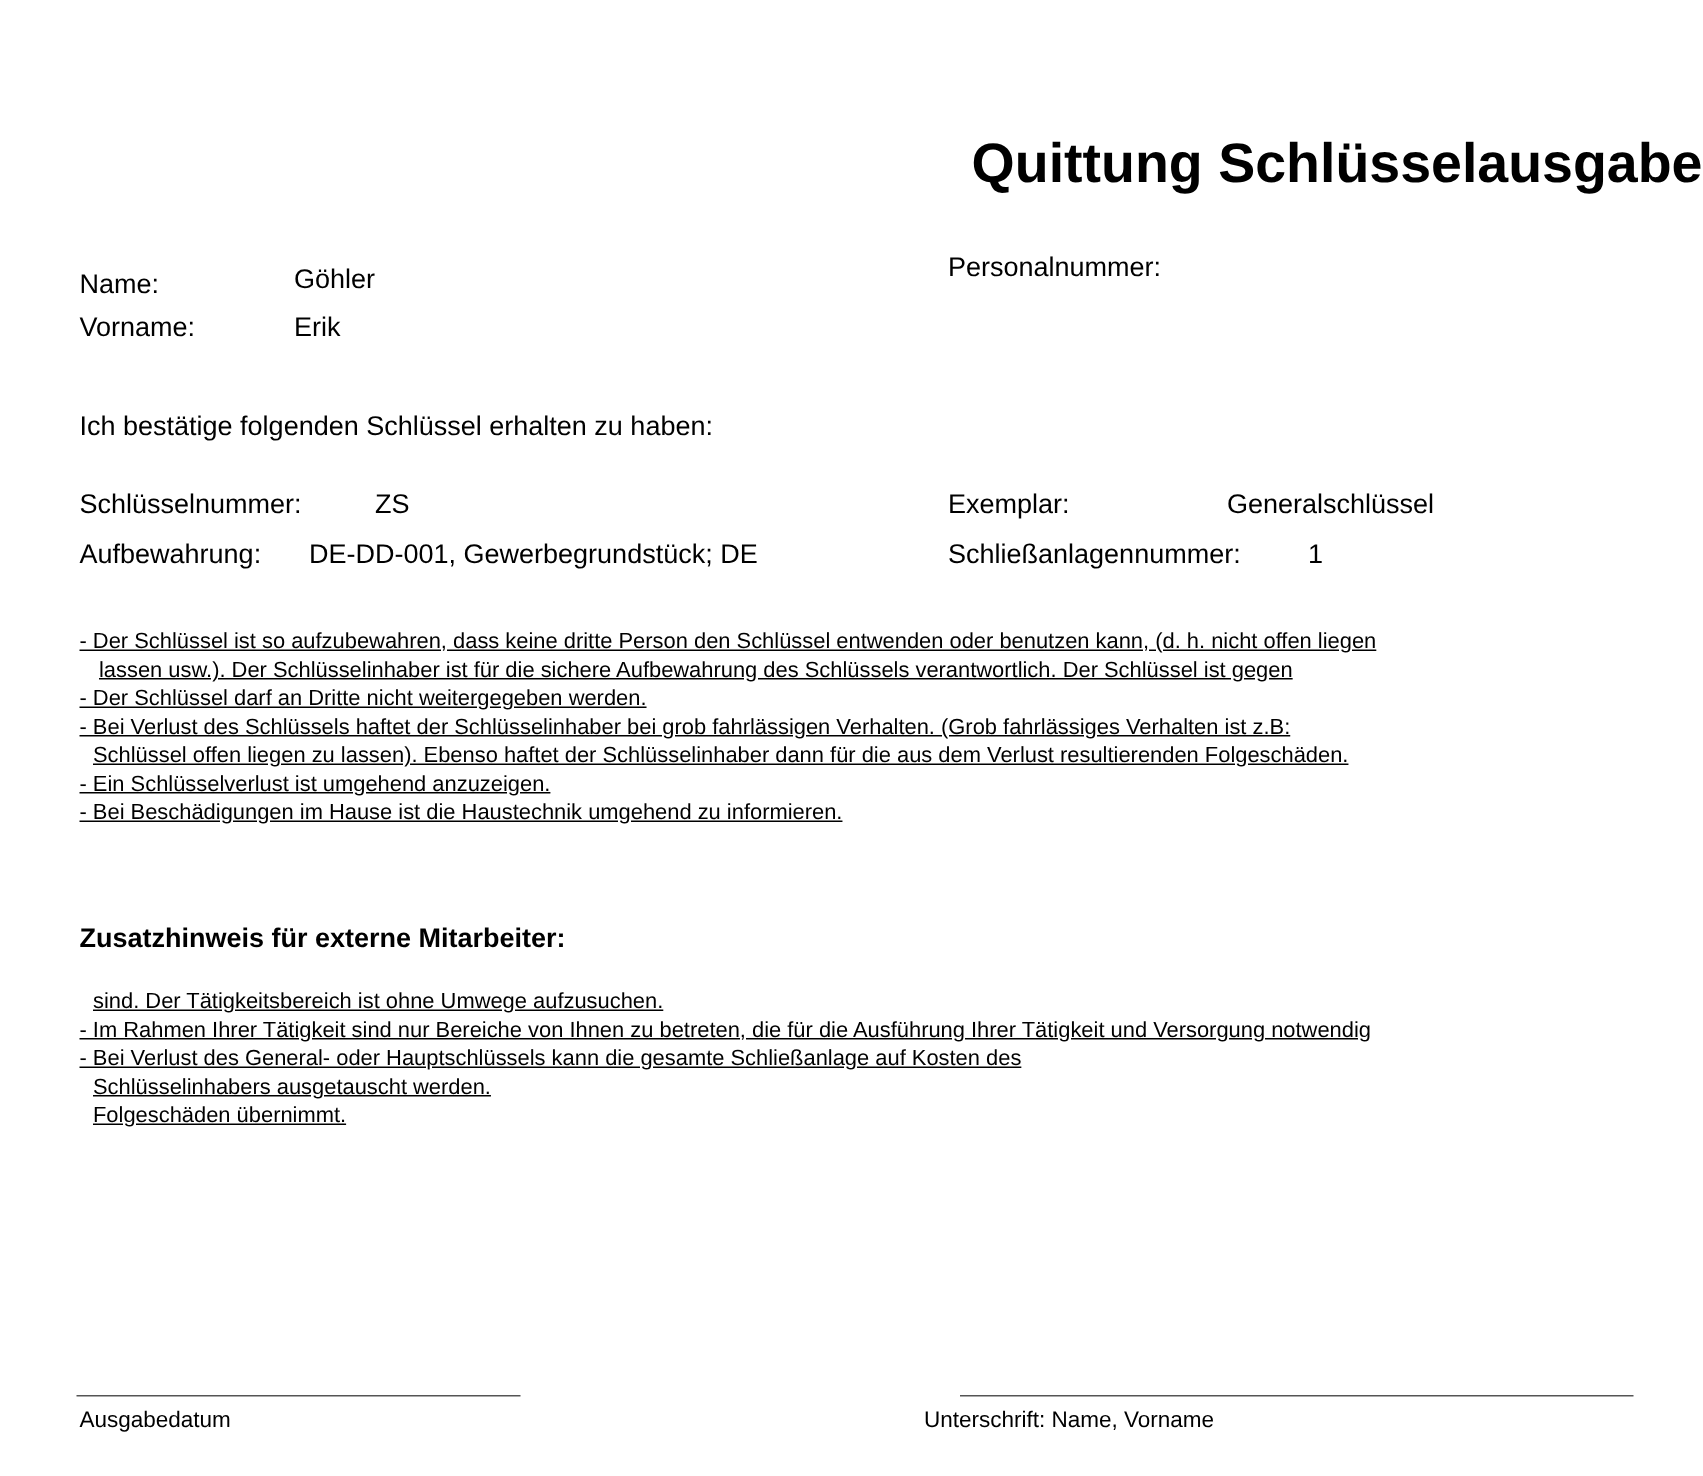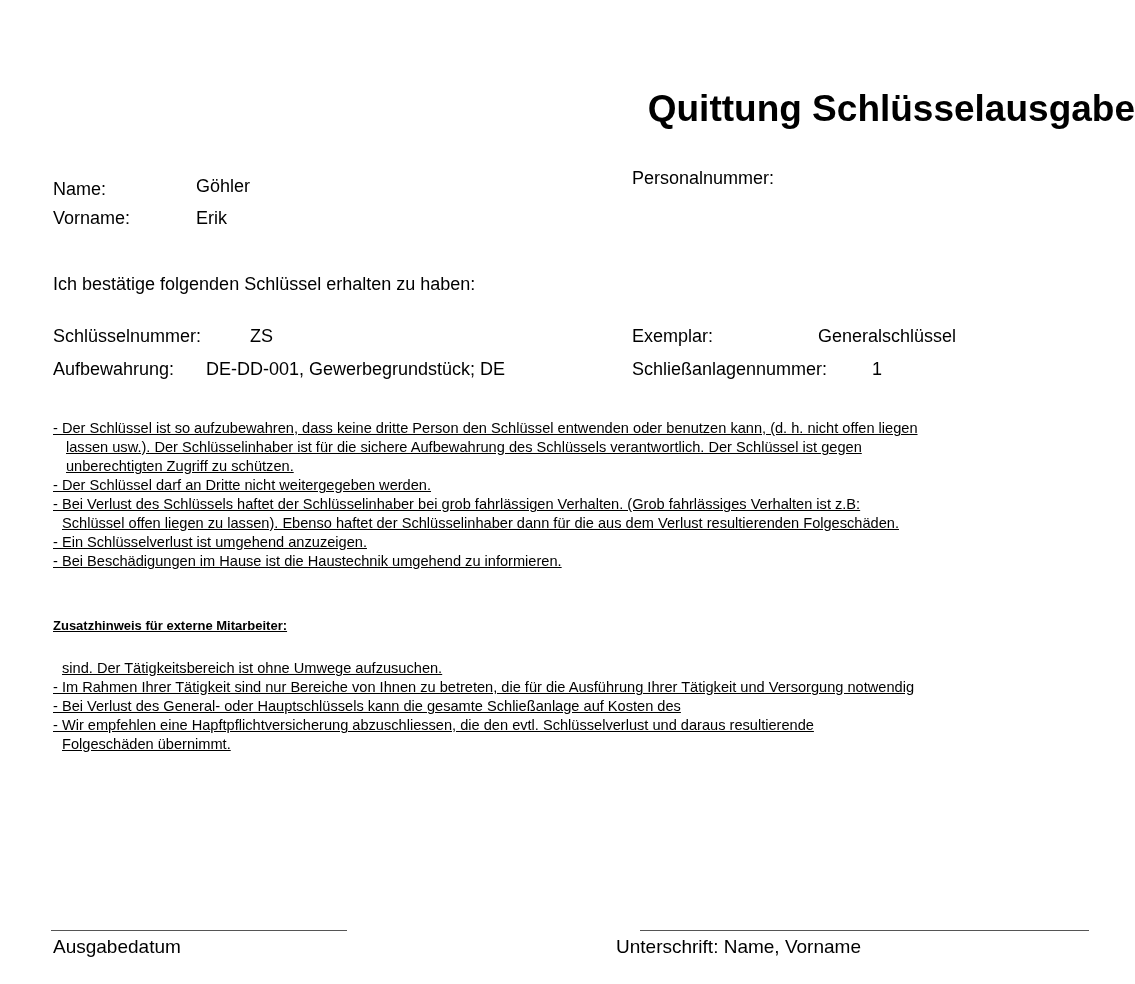--- a/index.html
+++ b/index.html
@@ -17,25 +17,24 @@
     }
     .abs { position: absolute; white-space: pre; }
     .title {
       left: 0; width: 1135px; top: 84px;
       text-align: right;
       font-size: 37px;
       font-weight: bold;
       line-height: 50px;
     }
     .f18 { font-size: 18px; line-height: 22px; }
-    .f15 { font-size: 19px; line-height: 19px; }
+    .f15 { font-size: 15px; line-height: 19px; }
     .heading {
-      font-size: 13px; line-height: 19px;
+      font-size: 18px; line-height: 19px;
       font-weight: bold;
-      text-decoration: underline;
     }
     .line {
       position: absolute;
       height: 1px;
       background: #555555;
     }
     .block { position: absolute; left: 53px; }
     .block .ln { white-space: pre; font-size: 14.6px; line-height: 19px; text-decoration: underline; }
   </style>
 </head>
@@ -57,34 +56,33 @@
 <div class="abs f18" style="left:632px; top:325px;">Exemplar:</div>
 <div class="abs f18" style="left:818px; top:325px;">Generalschlüssel</div>
 <div class="abs f18" style="left:53px; top:358px;">Aufbewahrung:</div>
 <div class="abs f18" style="left:206px; top:358px;">DE-DD-001, Gewerbegrundstück; DE</div>
 <div class="abs f18" style="left:632px; top:358px;">Schließanlagennummer:</div>
 <div class="abs f18" style="left:872px; top:358px;">1</div>
 
 <div class="block" style="top:419px;">
   <div class="ln">- Der Schlüssel ist so aufzubewahren, dass keine dritte Person den Schlüssel entwenden oder benutzen kann, (d. h. nicht offen liegen</div>
   <div class="ln" style="padding-left:13px;">lassen usw.). Der Schlüsselinhaber ist für die sichere Aufbewahrung des Schlüssels verantwortlich. Der Schlüssel ist gegen</div>
-  <div class="ln" style="padding-left:13px;">unberechtigten Zugriff zu schützen.</div>
   <div class="ln">- Der Schlüssel darf an Dritte nicht weitergegeben werden.</div>
   <div class="ln">- Bei Verlust des Schlüssels haftet der Schlüsselinhaber bei grob fahrlässigen Verhalten. (Grob fahrlässiges Verhalten ist z.B:</div>
   <div class="ln" style="padding-left:9px;">Schlüssel offen liegen zu lassen). Ebenso haftet der Schlüsselinhaber dann für die aus dem Verlust resultierenden Folgeschäden.</div>
   <div class="ln">- Ein Schlüsselverlust ist umgehend anzuzeigen.</div>
   <div class="ln">- Bei Beschädigungen im Hause ist die Haustechnik umgehend zu informieren.</div>
 </div>
 
 <div class="abs heading" style="left:53px; top:616px;">Zusatzhinweis für externe Mitarbeiter:</div>
 
 <div class="block" style="top:659px;">
   <div class="ln" style="padding-left:9px;">sind. Der Tätigkeitsbereich ist ohne Umwege aufzusuchen.</div>
   <div class="ln">- Im Rahmen Ihrer Tätigkeit sind nur Bereiche von Ihnen zu betreten, die für die Ausführung Ihrer Tätigkeit und Versorgung notwendig</div>
   <div class="ln">- Bei Verlust des General- oder Hauptschlüssels kann die gesamte Schließanlage auf Kosten des</div>
-  <div class="ln">- Wir empfehlen eine Hapftpflichtversicherung abzuschliessen, die den evtl. Schlüsselverlust und daraus resultierende</div>
+  <div class="ln" style="padding-left:9px;">Schlüsselinhabers ausgetauscht werden.</div>
   <div class="ln" style="padding-left:9px;">Folgeschäden übernimmt.</div>
 </div>
 
 <div class="line" style="left:51px; top:930px; width:296px;"></div>
 <div class="line" style="left:640px; top:930px; width:449px;"></div>
 <div class="abs f15" style="left:53px; top:937px;">Ausgabedatum</div>
 <div class="abs f15" style="left:616px; top:937px;">Unterschrift: Name, Vorname</div>
 
 </body></html>

